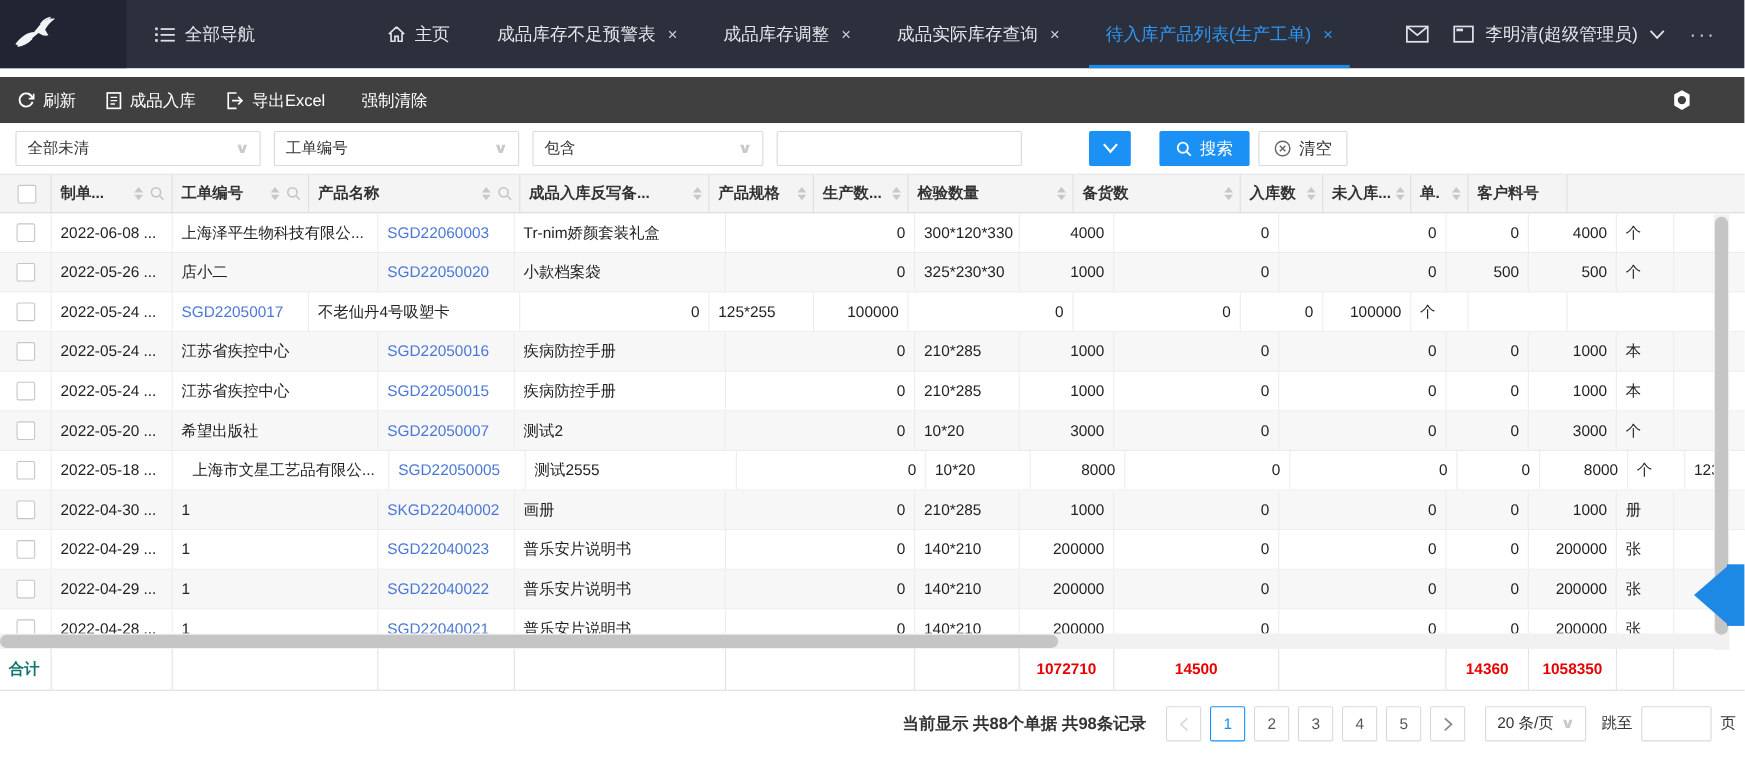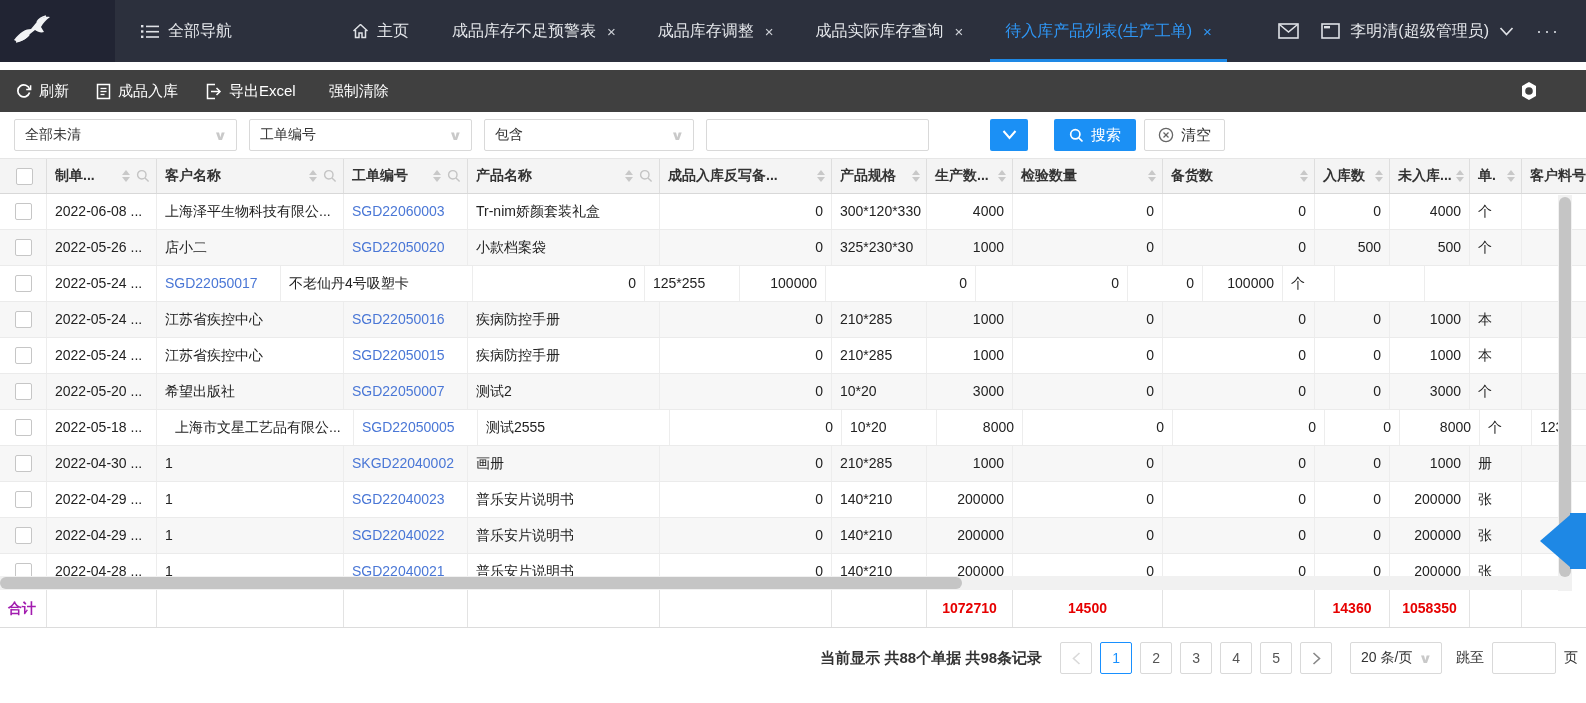--- a/index.html
+++ b/index.html
@@ -59,21 +59,21 @@
   .hscroll{height:14px;width:1572px;background:#f1f1f1;position:relative;}
   .hthumb{position:absolute;left:0;top:1px;height:12px;width:962px;background:#c5c5c5;border-radius:6px;cursor:pointer;}
   .vscroll{position:absolute;top:37px;right:14px;width:14px;height:396px;background:#f1f1f1;}
   .vthumb{position:absolute;top:2px;left:1px;width:12px;height:380px;background:#c5c5c5;border-radius:6px;cursor:pointer;}
   
   .side-toggle{position:absolute;top:355px;right:0;width:16px;height:56px;background:#1e88e5;cursor:pointer;}
   .side-toggle:before{content:"";position:absolute;right:16px;top:2px;width:0;height:0;border-top:26px solid transparent;border-bottom:26px solid transparent;border-right:30px solid #1e88e5;}
   
   .totals{display:flex;height:38px;border-bottom:1px solid #dcdcdc;box-sizing:border-box;background:#fff;width:1620px;}
   .ftd{border-right:1px solid #e3e3e3;box-sizing:border-box;line-height:37px;flex:0 0 auto;text-align:center;white-space:nowrap;overflow:hidden;}
-  .flabel{font-weight:700;color:#a21caf;text-align:left;padding-left:8px;}
+  .flabel{font-weight:700;color:#0f766e;text-align:left;padding-left:8px;}
   .fval{color:#e60000;font-weight:700;}
   
   .pagebar{margin-top:14px;display:flex;align-items:center;justify-content:flex-end;gap:8px;padding-right:8px;font-size:14px;color:#555;}
   .psummary{font-weight:700;color:#333;margin-right:10px;font-size:15px;}
   .pg{min-width:32px;height:32px;border:1px solid #d9d9d9;border-radius:2px;display:flex;align-items:center;justify-content:center;cursor:pointer;background:#fff;color:#555;box-sizing:border-box;}
   .pg.cur{border-color:#1890ff;color:#1890ff;}
   .pg.nav-dis svg{opacity:.55;}
   .psize{height:32px;border:1px solid #d9d9d9;border-radius:2px;display:flex;align-items:center;gap:8px;padding:0 10px;margin-left:10px;cursor:pointer;box-sizing:border-box;background:#fff;color:#333;}
   .jump-label{margin-left:6px;color:#333;}
   .jump-input{width:64px;height:32px;border:1px solid #d9d9d9;border-radius:2px;box-sizing:border-box;outline:none;padding:0 6px;font-size:14px;}
@@ -228,33 +228,20 @@
           <span class="sort">
             <i class="up"></i>
             <i class="dn"></i>
           </span>
           <svg class="schico" width="14" height="14" viewBox="0 0 14 14">
             <circle cx="5.8" cy="5.8" r="4.2" fill="none" stroke="#c4c4c4" stroke-width="1.4"></circle>
             <line x1="9" y1="9" x2="12.6" y2="12.6" stroke="#c4c4c4" stroke-width="1.4"></line>
           </svg>
         </span>
       </div>
-      <div class="th" style="width: 187px;">
-        <span class="th-label">客户名称</span>
-        <span class="hicons">
-          <span class="sort">
-            <i class="up"></i>
-            <i class="dn"></i>
-          </span>
-          <svg class="schico" width="14" height="14" viewBox="0 0 14 14">
-            <circle cx="5.8" cy="5.8" r="4.2" fill="none" stroke="#c4c4c4" stroke-width="1.4"></circle>
-            <line x1="9" y1="9" x2="12.6" y2="12.6" stroke="#c4c4c4" stroke-width="1.4"></line>
-          </svg>
-        </span>
-      </div>
       <div class="th" style="width: 124px;">
         <span class="th-label">工单编号</span>
         <span class="hicons">
           <span class="sort">
             <i class="up"></i>
             <i class="dn"></i>
           </span>
           <svg class="schico" width="14" height="14" viewBox="0 0 14 14">
             <circle cx="5.8" cy="5.8" r="4.2" fill="none" stroke="#c4c4c4" stroke-width="1.4"></circle>
             <line x1="9" y1="9" x2="12.6" y2="12.6" stroke="#c4c4c4" stroke-width="1.4"></line>

